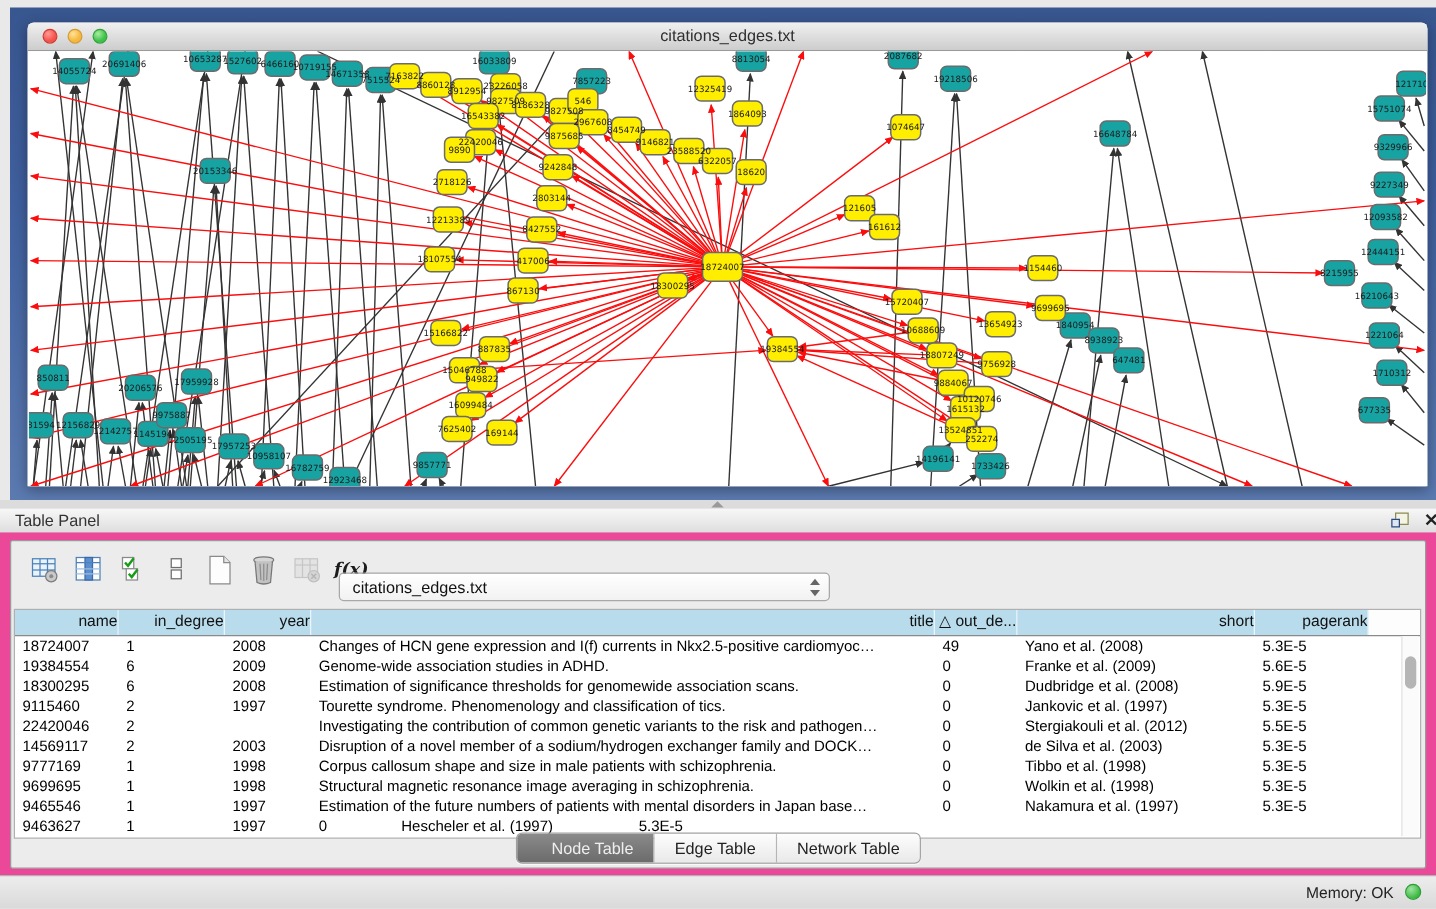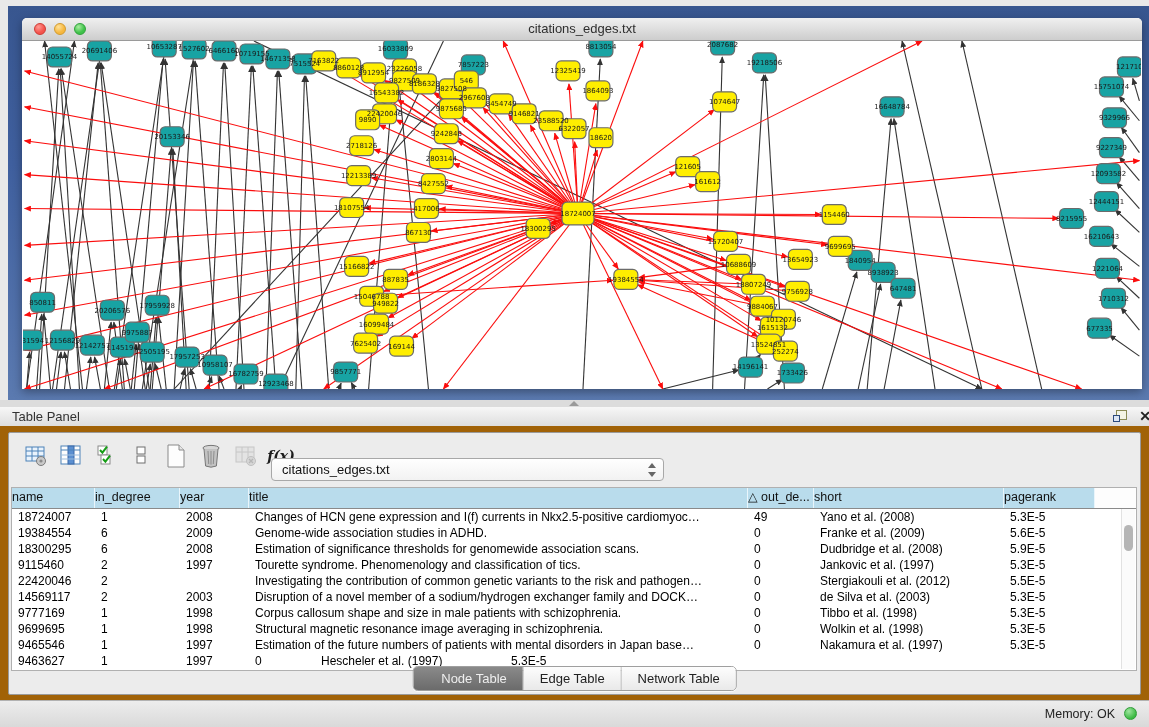--- a/index.html
+++ b/index.html
@@ -21,35 +21,35 @@
   .divider{position:absolute;left:0;top:400px;width:1149px;height:7px;background:#dcdcdc;}
   .divider .grip{position:absolute;left:569px;top:1px;width:0;height:0;border-left:5px solid transparent;border-right:5px solid transparent;border-bottom:5px solid #9a9a9a;}
   
   .phdr{position:absolute;left:0;top:407px;width:1149px;height:19px;background:linear-gradient(180deg,#f7f7f7,#dedede);border-bottom:1px solid #bdbdbd;padding-left:12px;}
   .phdr .ptitle{position:absolute;left:12px;top:2px;font-size:13px;color:#333;}
   .phdr .hicons{position:absolute;right:10px;top:2px;display:flex;gap:12px;align-items:center;}
   .float-ic{position:relative;width:14px;height:13px;display:inline-block;}
   .float-ic .sq1{position:absolute;left:3px;top:0;width:9px;height:8px;border:1px solid #8b8b55;background:#f4f4e4;}
   .float-ic .sq2{position:absolute;left:0;top:5px;width:5px;height:5px;border:1px solid #2c4a7c;background:#dde6f4;}
   .close-ic{font-size:14px;font-weight:bold;color:#222;line-height:14px;}
-  .pouter{position:absolute;left:0;top:426px;width:1149px;height:274px;background:#a16207;}
+  .pouter{position:absolute;left:0;top:426px;width:1149px;height:274px;background:#ec4899;}
   .cbox{position:absolute;left:8px;top:6px;width:1131px;height:261px;border:1px solid #9a9a9a;border-radius:2px;background:#ececec;}
   
   .tbar{position:absolute;left:14px;top:7px;height:32px;display:flex;align-items:center;gap:9px;}
   .tico{width:26px;height:26px;display:flex;align-items:center;justify-content:center;}
   .fx{font-family:"DejaVu Serif",serif;font-style:italic;font-weight:bold;font-size:14px;color:#1c1c1c;}
   .combo{position:absolute;left:262px;top:25px;width:393px;height:23px;background:linear-gradient(180deg,#ffffff,#f2f2f2);border:1px solid #a8a8a8;border-radius:4px;box-sizing:border-box;}
   .combo .cval{position:absolute;left:10px;top:3px;font-size:13px;color:#111;}
   .combo .stepper{position:absolute;right:6px;top:3px;width:11px;height:16px;}
   .combo .stepper .up{position:absolute;left:2px;top:1px;width:0;height:0;border-left:4px solid transparent;border-right:4px solid transparent;border-bottom:5px solid #666;}
   .combo .stepper .dn{position:absolute;left:2px;bottom:1px;width:0;height:0;border-left:4px solid transparent;border-right:4px solid transparent;border-top:5px solid #666;}
   
   .ttable{position:absolute;left:2px;top:54px;width:1126px;height:184px;background:#fff;border:1px solid #b0b0b0;box-sizing:border-box;overflow:hidden;}
   .thead{display:flex;height:20px;border-bottom:1px solid #8a8a8a;}
-  .th{box-sizing:border-box;background:#b9dcec;border-right:1px solid #e9f5fb;font-size:12.5px;color:#111;text-align:left;line-height:19px;overflow:hidden;white-space:nowrap;}
+  .th{box-sizing:border-box;background:#b9dcec;border-right:1px solid #e9f5fb;font-size:12.5px;color:#111;text-align:right;line-height:19px;overflow:hidden;white-space:nowrap;}
   .th.fill{background:#fdfdfd;border-right:none;flex:1;}
   .trow{display:flex;height:16px;}
   .td{box-sizing:border-box;padding-left:6px;font-size:12px;line-height:16px;color:#000;overflow:hidden;white-space:nowrap;}
   .vscroll{position:absolute;right:1px;top:21px;bottom:1px;width:13px;background:#fbfbfb;border-left:1px solid #e2e2e2;}
   .vthumb{position:absolute;left:2px;top:16px;width:9px;height:26px;background:#b5b5b5;border-radius:5px;}
   
   .tabstrip{position:absolute;left:0;right:0;bottom:3px;height:25px;}
   .seg{position:absolute;left:50%;transform:translateX(-50%);top:0;display:flex;height:23px;border:1px solid #9f9f9f;border-radius:5px;overflow:hidden;box-shadow:0 1px 0 rgba(255,255,255,.7);}
   .seg button{border:none;margin:0;padding:0 16px;font-family:"Liberation Sans",sans-serif;font-size:13px;height:23px;background:linear-gradient(180deg,#fdfdfd,#e9e9e9);color:#222;border-right:1px solid #b5b5b5;cursor:default;}
   .seg button:last-child{border-right:none;}

